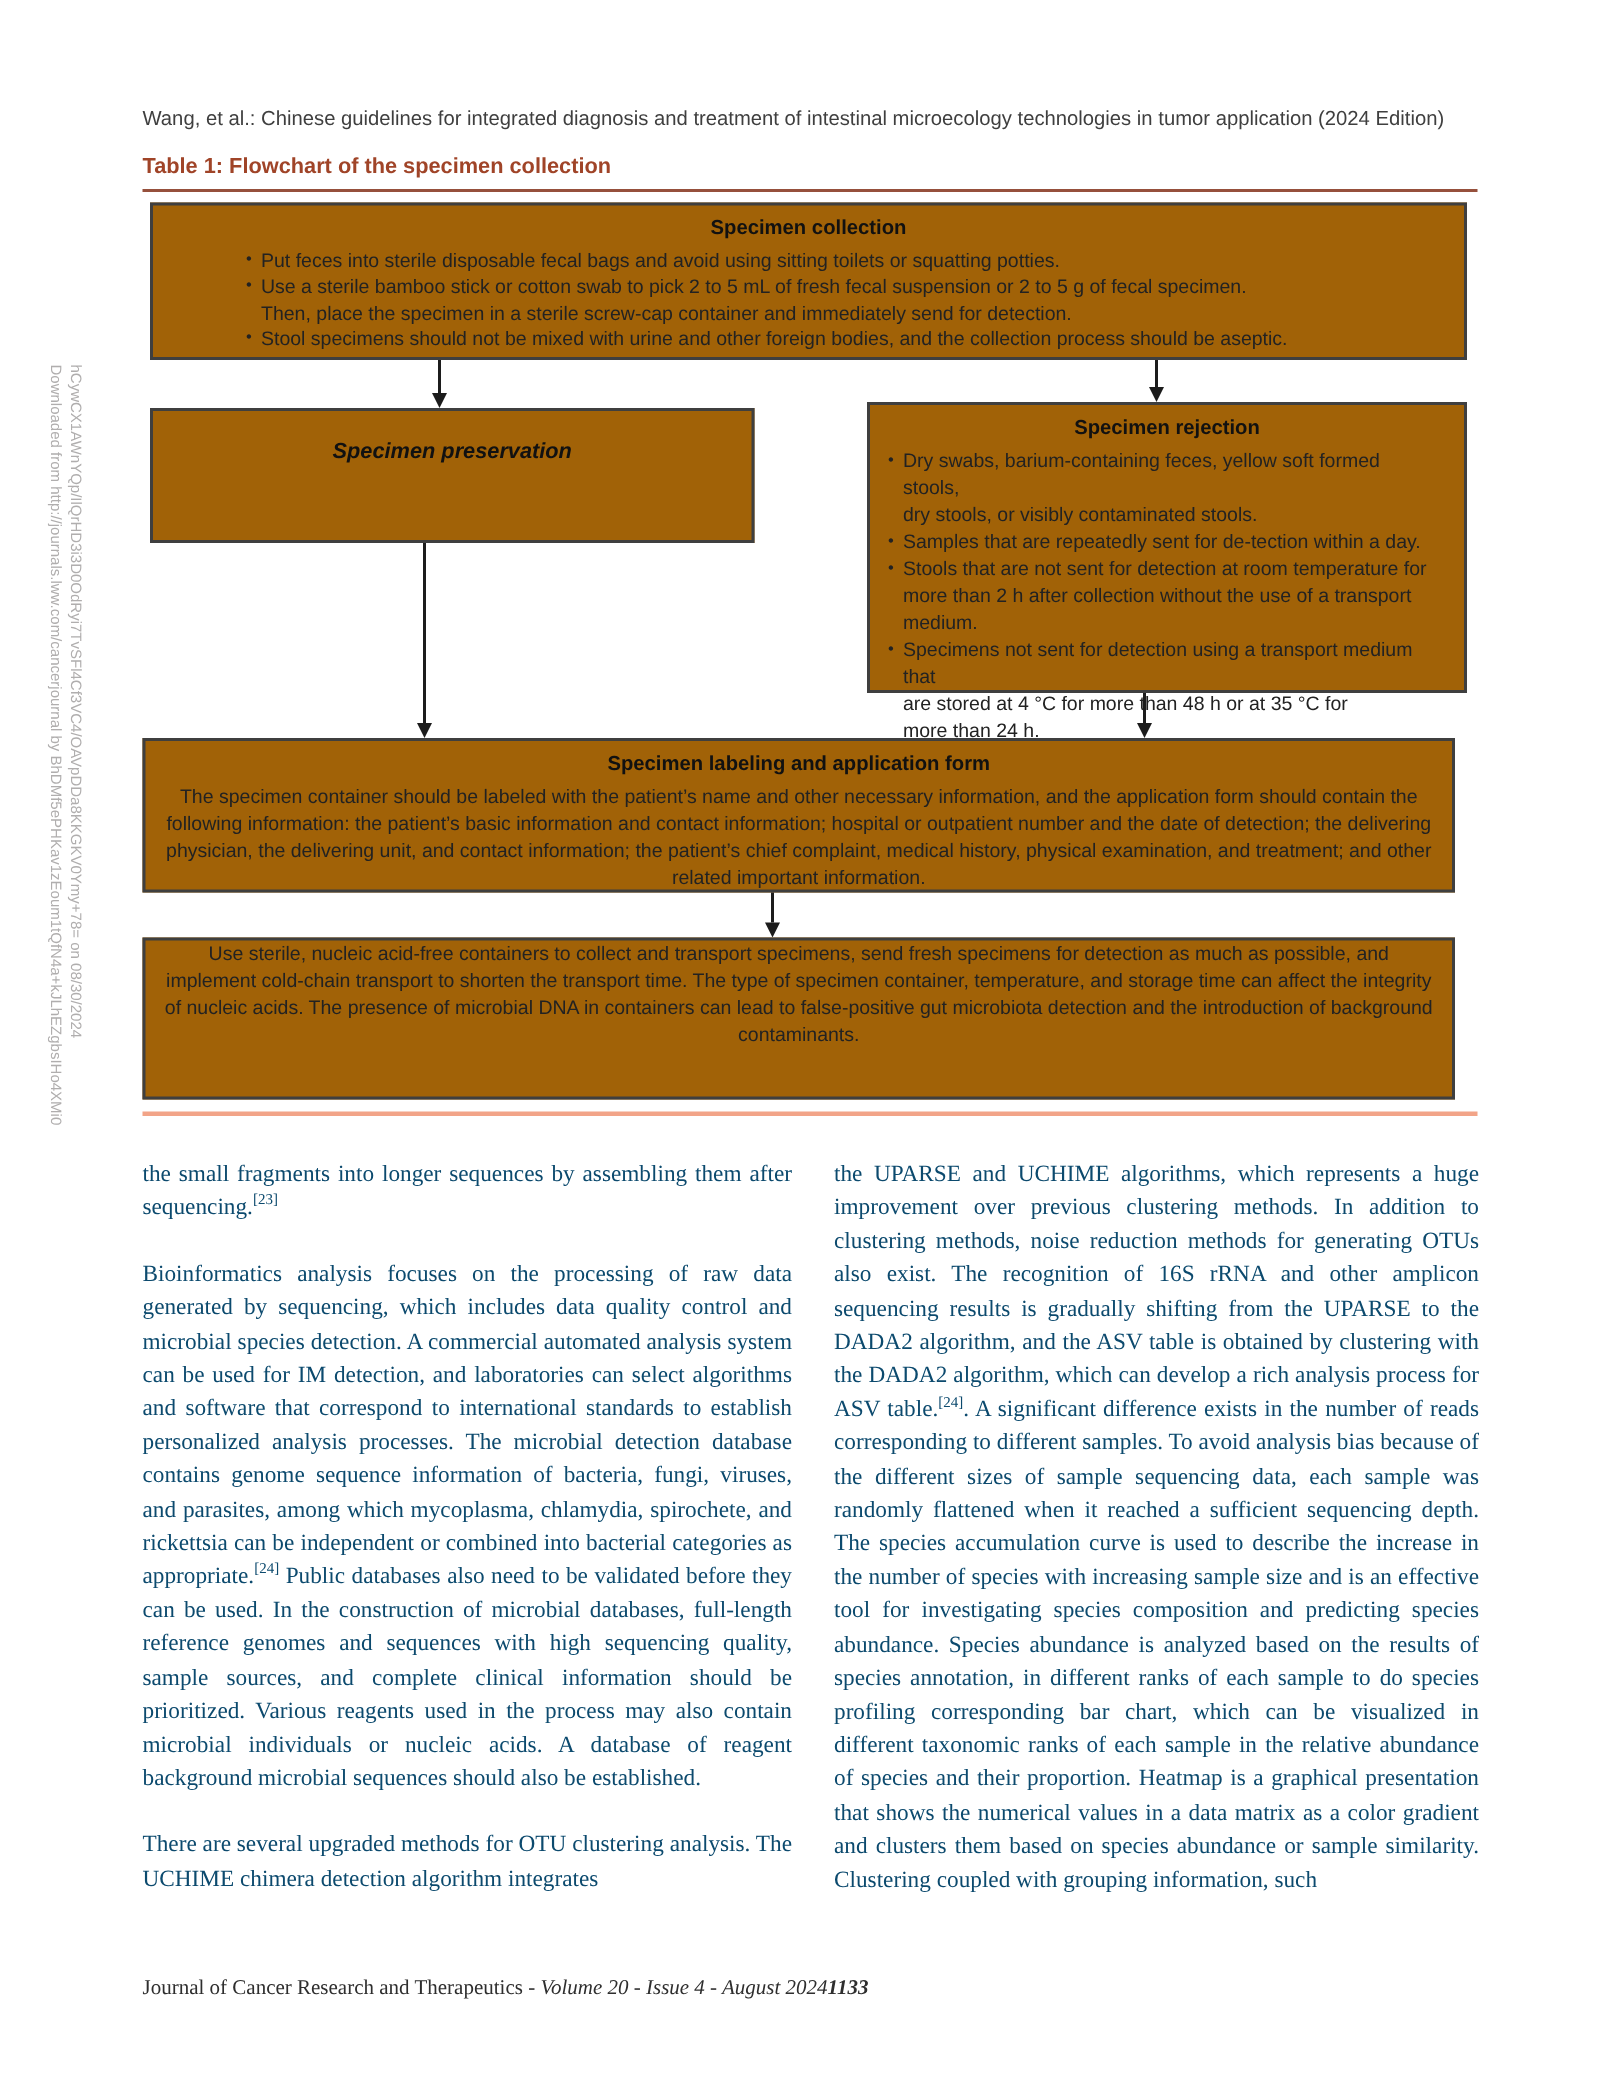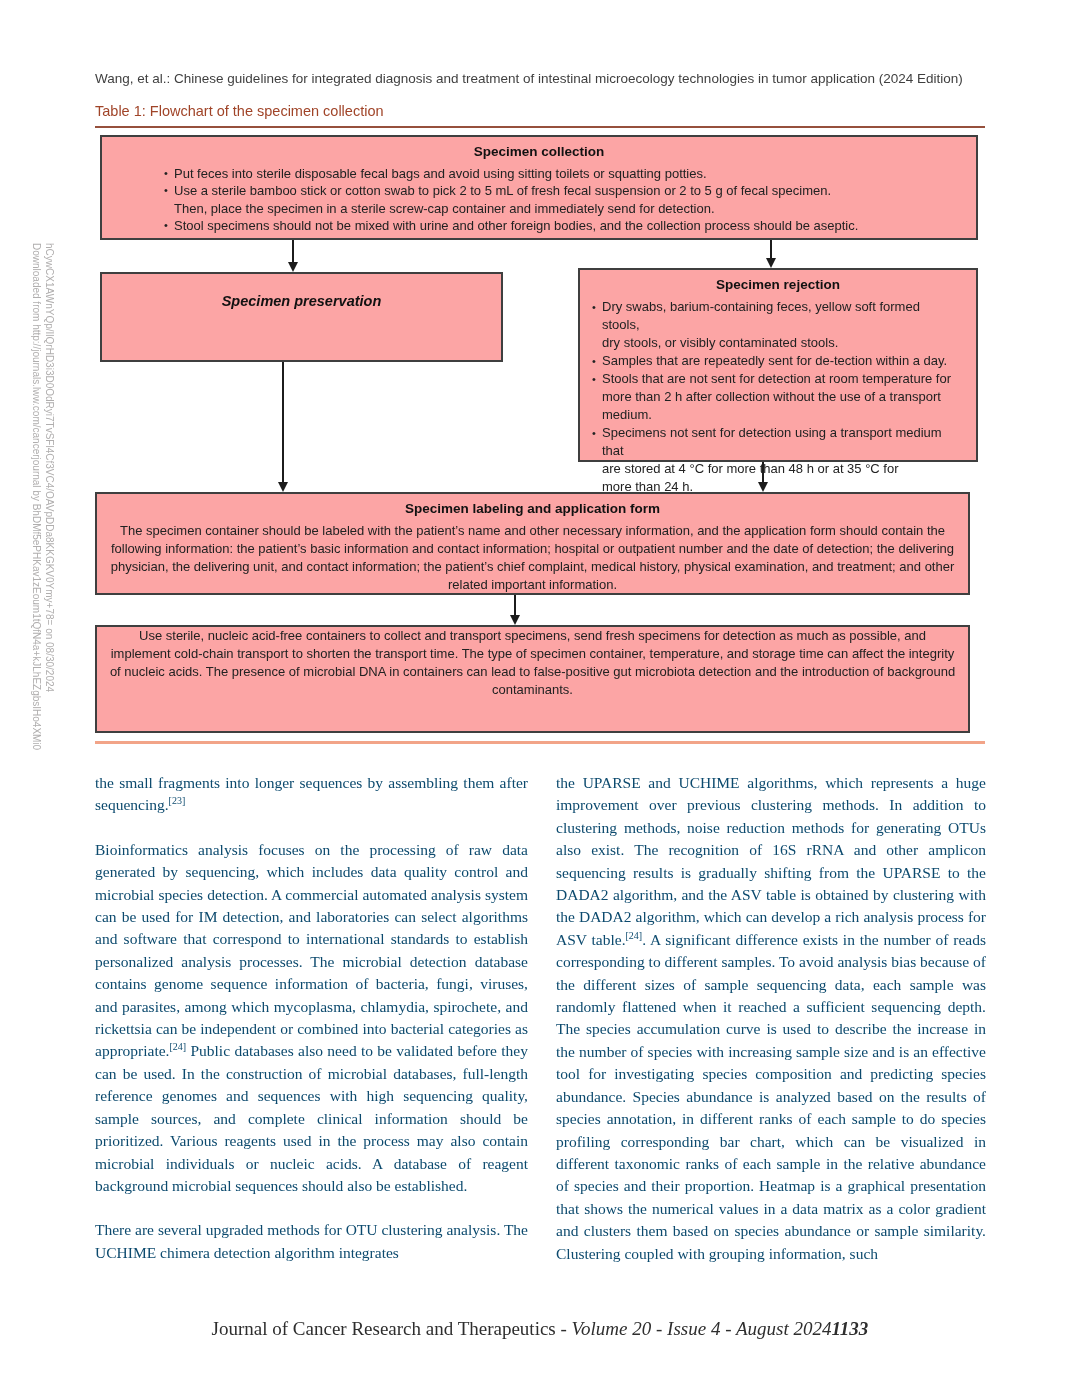--- a/index.html
+++ b/index.html
@@ -14,31 +14,31 @@
   
   .page-header {
     position: absolute; left: 95px; top: 71px; width: 892px;
     font-size: 13.5px; color: #3f3f3f; letter-spacing: 0;
   }
   .page-header .etal { }
 
   
   .table-title {
     position: absolute; left: 95px; top: 103px; width: 890px;
-    font-size: 14.5px; font-weight: normal; color: #a04428;
+    font-size: 14.5px; font-weight: bold; color: #a04428;
   }
   .title-rule {
     position: absolute; left: 95px; top: 126px; width: 890px;
     height: 2px; background: #96503c;
   }
 
   
   .flowchart { position: absolute; left: 95px; top: 133px; width: 890px; height: 608px; }
   .fc-box {
-    position: absolute; background: #fca5a5;
+    position: absolute; background: #a16207;
     border: 2px solid #3f3f3f; box-sizing: border-box;
     color: #222; font-size: 13px; line-height: 17.5px;
   }
   .fc-title { text-align: center; font-weight: bold; font-size: 13.5px; color: #111; margin: 6px 0 4px 0; }
   .fc-body-center { text-align: center; padding: 0 12px; }
   .fc-bullets { padding: 0 14px 0 0; margin: 0; }
   .fc-bullet {
     position: relative; padding-left: 10px; text-align: left;
     white-space: pre-line;
   }
@@ -75,22 +75,22 @@
   }
   .col-left  { left: 95px; }
   .col-right { left: 556px; width: 430px; }
   .col p { margin: 0 0 22px 0; }
   .col p:last-child { margin-bottom: 0; }
   sup.ref { font-size: 10px; line-height: 0; vertical-align: super; }
 
   
   .footer {
     position: absolute; left: 95px; top: 1318px; width: 890px;
-    display: flex; justify-content: center; align-items: baseline;
-    font-family: "Liberation Serif", serif; font-size: 19px; color: #2e2e2e;
+    display: flex; justify-content: flex-start; align-items: baseline;
+    font-family: "Liberation Serif", serif; font-size: 14px; color: #2e2e2e;
   }
   .footer .issue { font-style: italic; }
   .footer .page-num { font-weight: bold; font-style: italic; }
 
   
   .watermark {
     position: absolute; left: 30px; top: 243px; height: 600px;
     writing-mode: vertical-lr; text-orientation: mixed;
     font-size: 10px; line-height: 13px; color: #b0aeae;
     font-family: "Liberation Sans", sans-serif;

